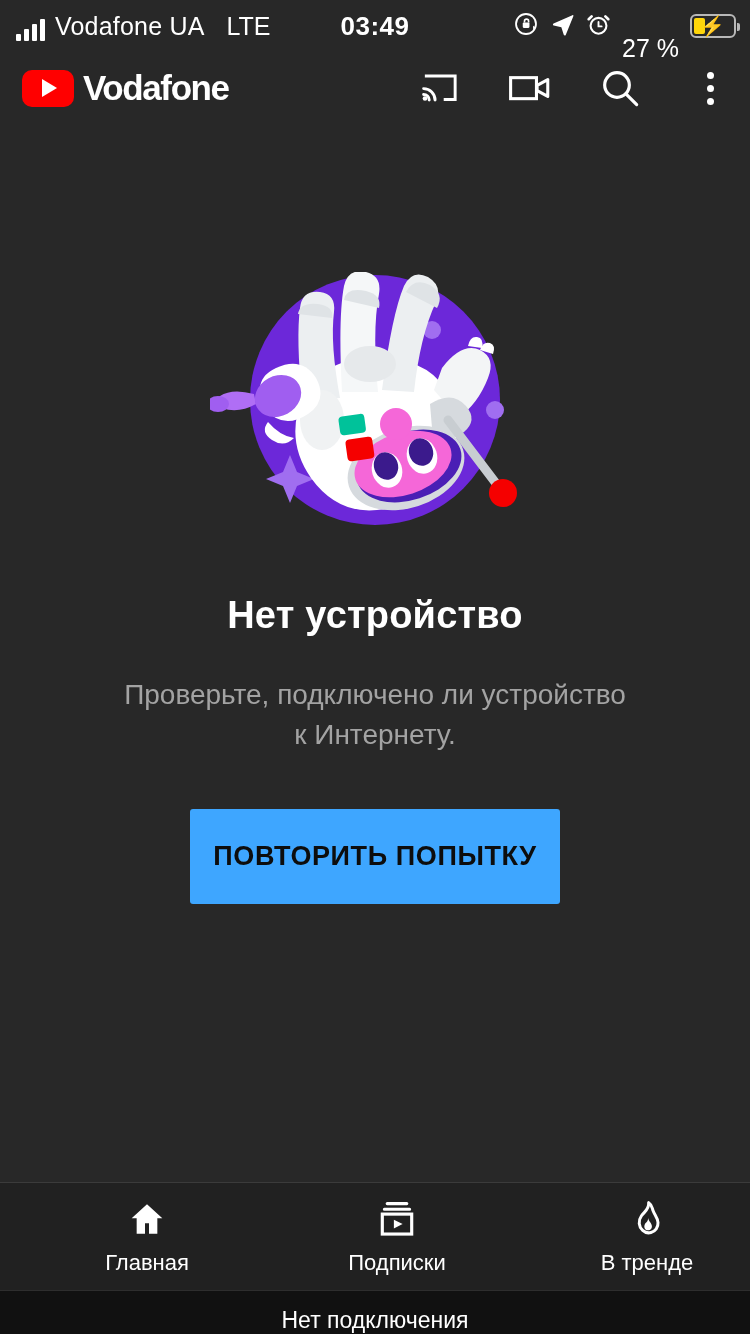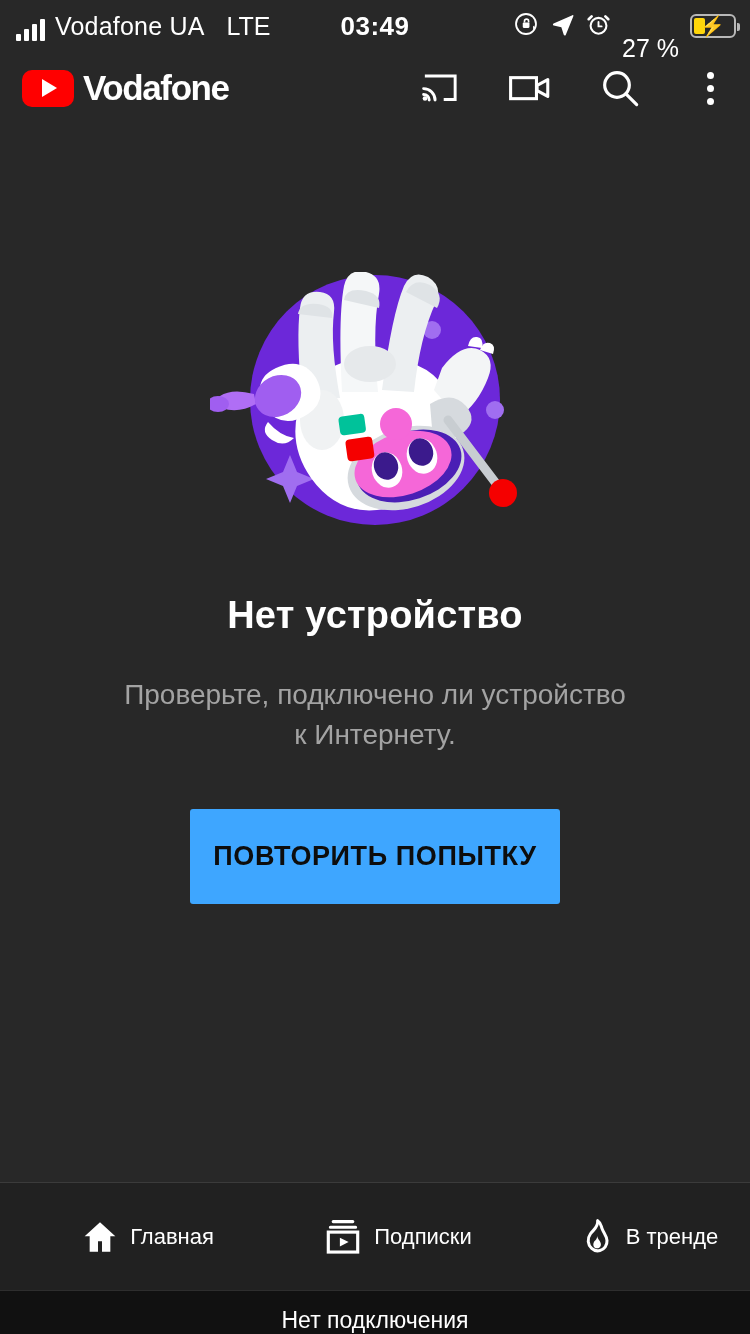--- a/index.html
+++ b/index.html
@@ -103,21 +103,21 @@
     font-family:"Liberation Sans", sans-serif; cursor:pointer;
   }
 
   
   .bottomnav {
     position:absolute; left:0; right:0; bottom:44px; height:108px;
     background:#212121; border-top:1px solid #3b3b3b;
     display:flex; align-items:center;
   }
   .navitem {
-    flex:1; display:flex; flex-direction:row;
+    flex:1; display:flex; flex-direction:column;
     align-items:center; justify-content:center; gap:10px; height:100%;margin-left:44px;
   }
   .navicon { height:42px; display:flex; align-items:center; justify-content:center; }
   .navlabel { font-size:22px; color:#ffffff; }
 
   
   .toast {
     position:absolute; left:0; right:0; bottom:0; height:44px;
     background:#111111; display:flex; align-items:flex-end; justify-content:center;
     border-top:1px solid #2e2e2e;

